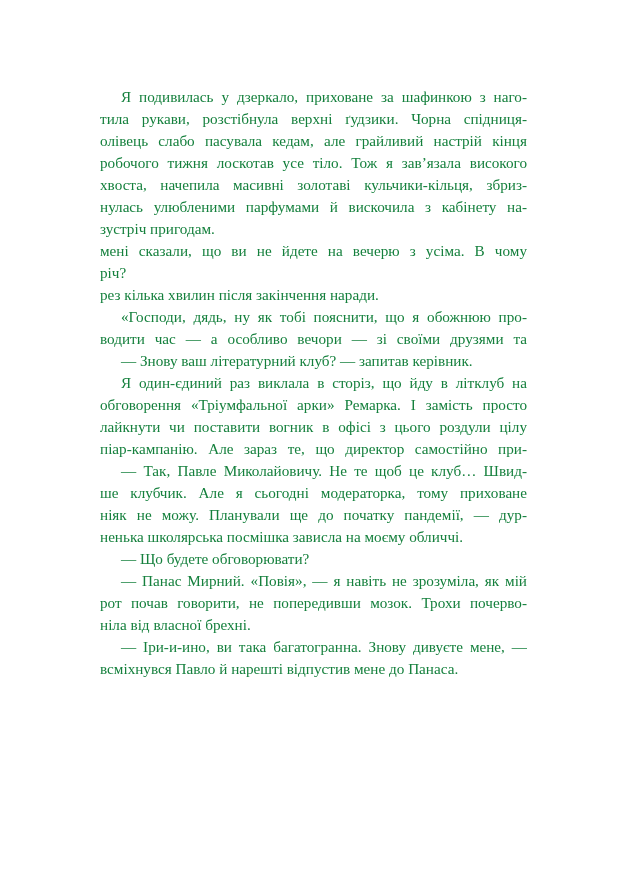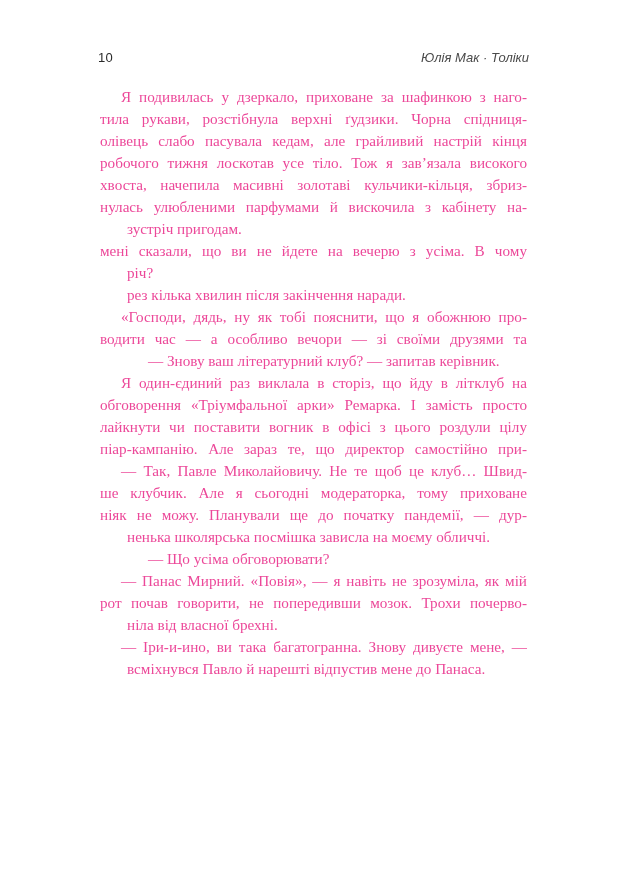--- a/index.html
+++ b/index.html
@@ -46,47 +46,42 @@
       font-size: 13px;
       color: #4a4a4a;
     }
     .text-block {
       position: absolute;
       left: 100px;
       top: 86px;
       width: 427px;
       font-family: "Liberation Serif", serif;
       font-size: 15.2px;
-      color: #ec4899;
+      color: #15803d;
     }
     .line {
       display: block;
       height: 22px;
       line-height: 22px;
       overflow: hidden;
       text-align: justify;
       text-align-last: justify;
     }
     .line.first {
       padding-left: 21px;
     }
     .line.last {
       text-align-last: left;
-      margin-left: 27px;
     }
   </style>
 </head>
 <body>
 
 <div class="page">
 
-  <div class="running-head">
-    <span class="page-number">10</span>
-    <span class="running-title">Юлія Мак · Толіки</span>
-  </div>
 
   <div class="text-block">
 
     <div class="paragraph">
       <div class="line first">Я подивилась у дзеркало, приховане за шафинкою з наго-</div>
       <div class="line">тила рукави, розстібнула верхні ґудзики. Чорна спідниця-</div>
       <div class="line">олівець слабо пасувала кедам, але грайливий настрій кінця</div>
       <div class="line">робочого тижня лоскотав усе тіло. Тож я зав’язала високого</div>
       <div class="line">хвоста, начепила масивні золотаві кульчики-кільця, збриз-</div>
       <div class="line">нулась улюбленими парфумами й вискочила з кабінету на-</div>
@@ -119,21 +114,21 @@
     </div>
 
     <div class="paragraph">
       <div class="line first">— Так, Павле Миколайовичу. Не те щоб це клуб… Швид-</div>
       <div class="line">ше клубчик. Але я сьогодні модераторка, тому приховане</div>
       <div class="line">ніяк не можу. Планували ще до початку пандемії, — дур-</div>
       <div class="line last">ненька школярська посмішка зависла на моєму обличчі.</div>
     </div>
 
     <div class="paragraph">
-      <div class="line first last">— Що усіма обговорювати?</div>
+      <div class="line first last">— Що будете обговорювати?</div>
     </div>
 
     <div class="paragraph">
       <div class="line first">— Панас Мирний. «Повія», — я навіть не зрозуміла, як мій</div>
       <div class="line">рот почав говорити, не попередивши мозок. Трохи почерво-</div>
       <div class="line last">ніла від власної брехні.</div>
     </div>
 
     <div class="paragraph">
       <div class="line first">— Іри-и-ино, ви така багатогранна. Знову дивуєте мене, —</div>

